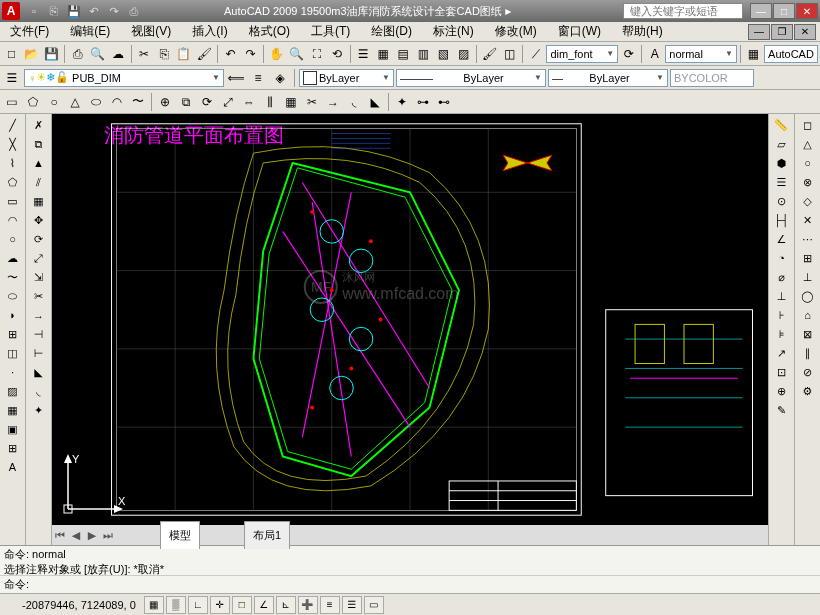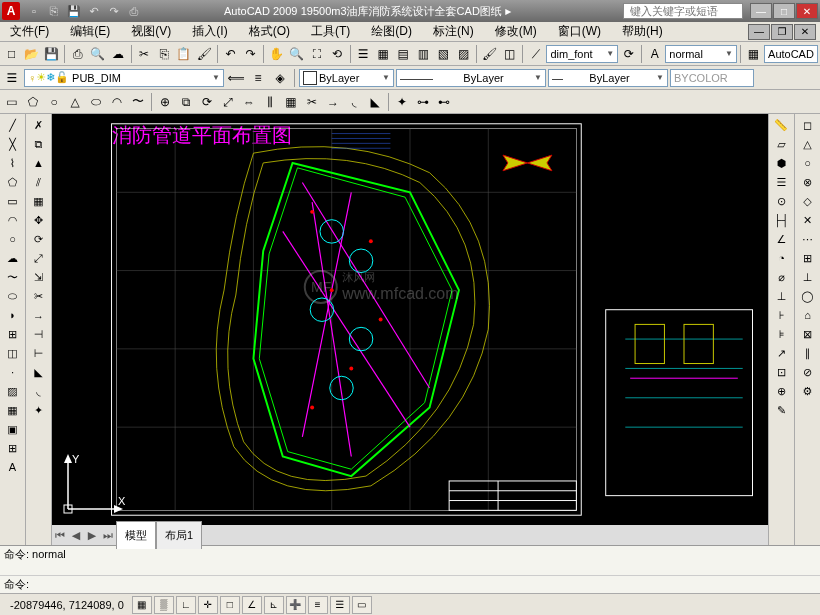--- a/index.html
+++ b/index.html
@@ -21,33 +21,33 @@
 .dropdown .arr { margin-left: auto; font-size: 8px; color: #555; }
 .layer-row { height: 24px; background: #e8e5dc; display: flex; align-items: center; border-bottom: 1px solid #aaa; padding: 0 2px; gap: 2px; }
 .color-swatch { width: 14px; height: 14px; background: #fff; border: 1px solid #333; margin-right: 2px; }
 .main-area { flex: 1; display: flex; min-height: 0; }
 .left-tools { width: 26px; background: #e8e5dc; border-right: 1px solid #aaa; display: flex; flex-direction: column; align-items: center; gap: 1px; padding-top: 2px; overflow: hidden; }
 .left-tools2 { width: 26px; background: #e8e5dc; border-right: 1px solid #aaa; display: flex; flex-direction: column; align-items: center; gap: 1px; padding-top: 2px; overflow: hidden; }
 .right-tools { width: 26px; background: #e8e5dc; border-left: 1px solid #aaa; display: flex; flex-direction: column; align-items: center; gap: 1px; padding-top: 2px; overflow: hidden; }
 .vt-btn { width: 22px; height: 18px; display: flex; align-items: center; justify-content: center; cursor: pointer; border: 1px solid transparent; font-size: 11px; }
 .canvas-wrap { flex: 1; display: flex; flex-direction: column; background: #000; position: relative; }
 .canvas { flex: 1; position: relative; overflow: hidden; }
-.drawing-title { position: absolute; top: 8px; left: 60px; color: #f0f; font-size: 20px; font-family: Liberation Sans, sans-serif; text-align: right; }
+.drawing-title { position: absolute; top: 8px; left: 52px; color: #f0f; font-size: 20px; font-family: Liberation Sans, sans-serif; text-align: right; }
 .watermark { position: absolute; top: 42%; left: 46%; transform: translate(-50%,-50%); color: rgba(200,200,200,0.3); font-size: 22px; display: flex; align-items: center; gap: 4px; }
 .wm-circle { width: 34px; height: 34px; border: 2px solid rgba(200,200,200,0.3); border-radius: 50%; display: flex; align-items: center; justify-content: center; font-size: 14px; }
 svg.dwg { position: absolute; top: 0; left: 0; width: 100%; height: 100%; }
 .ucs { position: absolute; bottom: 6px; left: 6px; }
 .tabs { height: 20px; background: #ddd; display: flex; align-items: center; }
 .nav-btn { width: 16px; height: 16px; display: flex; align-items: center; justify-content: center; cursor: pointer; color: #555; }
-.tab { padding: 6px 8px; background: #eee; border: 1px solid #999; border-bottom: none; cursor: pointer; font-size: 11px; }
+.tab { padding: 6px 8px; background: #eee; border: 1px solid #999; border-bottom: none; cursor: pointer; font-size: 11px; margin-left: 44px; }
 .tab.active { background: #fff; }
 .cmd-area { height: 48px; background: #f4f4ee; border-top: 1px solid #999; display: flex; flex-direction: column; font-family: "SimSun"; font-size: 12px; }
 .cmd-hist { flex: 1; padding: 1px 4px; overflow: hidden; }
 .cmd-line { display: flex; border-top: 1px solid #ccc; padding: 1px 4px; }
-.status-bar { height: 22px; background: #e8e5dc; border-top: 1px solid #aaa; display: flex; align-items: center; padding: 0 4px; gap: 2px; }
+.status-bar { height: 22px; background: #e8e5dc; border-top: 1px solid #aaa; display: flex; align-items: center; padding: 0 16px; gap: 2px; }
 .status-coords { font-size: 11px; padding: 0 6px; }
 .st-btn { width: 20px; height: 18px; border: 1px solid #aaa; display: flex; align-items: center; justify-content: center; cursor: pointer; background: #f0ede4; font-size: 10px; }
 </style>
 </head>
 <body>
 
 <div class="title-bar">
   <div class="app-icon">A</div>
   <div class="qat-btn">▫</div>
   <div class="qat-btn">⎘</div>
@@ -379,20 +379,21 @@
     <div class="vt-btn">⊠</div>
     <div class="vt-btn">∥</div>
     <div class="vt-btn">⊘</div>
     <div class="vt-btn">⚙</div>
   </div>
 </div>
 
 <div class="cmd-area">
   <div class="cmd-hist">
     <div>命令:  normal</div>
+    <div>选择注释对象或 [放弃(U)]: *取消*</div>
   </div>
   <div class="cmd-line">
     <span>命令:</span>
   </div>
 </div>
 
 <div class="status-bar">
   <span class="status-coords">-20879446, 7124089, 0</span>
   <div class="st-btn">▦</div>
   <div class="st-btn">▒</div>

